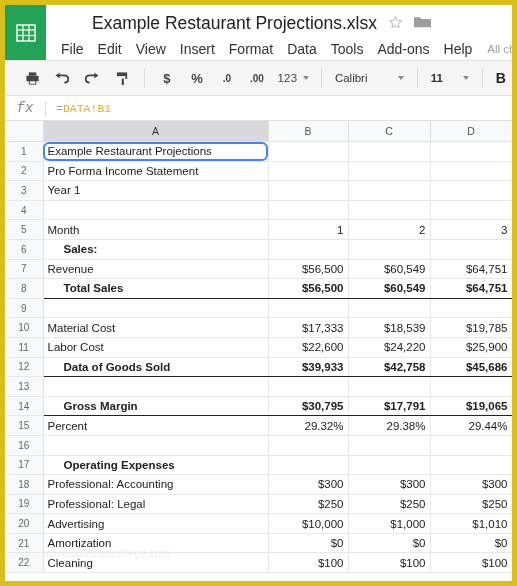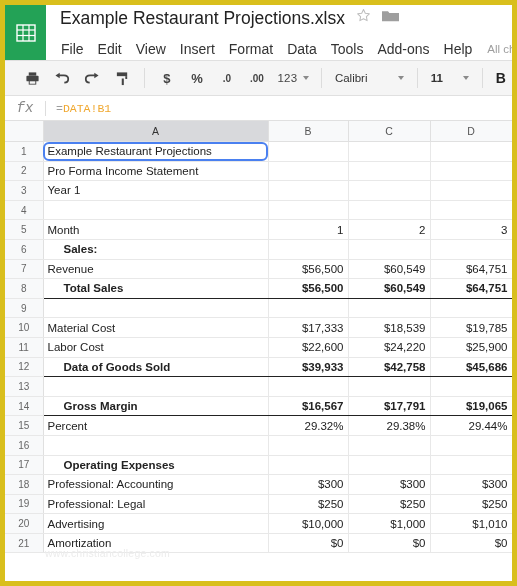--- a/index.html
+++ b/index.html
@@ -14,21 +14,21 @@
   }
 
   
   .header{display:flex;height:55px;background:#ffffff;box-sizing:border-box;}
   .logo{
     width:41px;height:55px;background:#23a256;
     display:flex;align-items:center;justify-content:center;flex:0 0 41px;
   }
   .logo svg{display:block;}
   .headright{flex:1;min-width:0;padding-left:14px;padding-top:3px;box-sizing:border-box;}
-  .titlerow{display:flex;align-items:flex-start;height:30px;}
+  .titlerow{display:flex;align-items:center;height:30px;margin-left:32px;}
   .doctitle{
     font-size:17.5px;color:#222;white-space:nowrap;
     font-family:"Liberation Sans", sans-serif;font-weight:400;
   }
   .star-icon{margin-left:11px;color:#bdbdbd;font-size:15px;line-height:1;}
   .folder-icon{margin-left:10px;display:inline-block;}
   .menurow{display:flex;align-items:center;height:22px;gap:0px;}
   .menu-item{
     font-size:14px;color:#333;white-space:nowrap;
     padding:1px 7px 1px 7px;cursor:pointer;
@@ -355,21 +355,21 @@
           <tr>
             <td class="rh">13</td>
             <td class=""></td>
             <td class="num"></td>
             <td class="num"></td>
             <td class="num"></td>
           </tr>
           <tr>
             <td class="rh">14</td>
             <td class="bold topline botline">Gross Margin</td>
-            <td class="num bold topline botline">$16,567</td>
+            <td class="num bold topline botline">$30,795</td>
             <td class="num bold topline botline">$17,791</td>
             <td class="num bold topline botline">$19,065</td>
           </tr>
           <tr>
             <td class="rh">15</td>
             <td class="">Percent</td>
             <td class="num">29.32%</td>
             <td class="num">29.38%</td>
             <td class="num">29.44%</td>
           </tr>
@@ -408,18 +408,25 @@
             <td class="num">$1,000</td>
             <td class="num">$1,010</td>
           </tr>
           <tr>
             <td class="rh">21</td>
             <td class="">Amortization</td>
             <td class="num">$0</td>
             <td class="num">$0</td>
             <td class="num">$0</td>
           </tr>
+          <tr>
+            <td class="rh">22</td>
+            <td class="">Cleaning</td>
+            <td class="num">$100</td>
+            <td class="num">$100</td>
+            <td class="num">$100</td>
+          </tr>
         </tbody>
     </table>
   </div>
 
   <div class="watermark">www.christiancollege.com</div>
 </div>
 
 </body></html>

